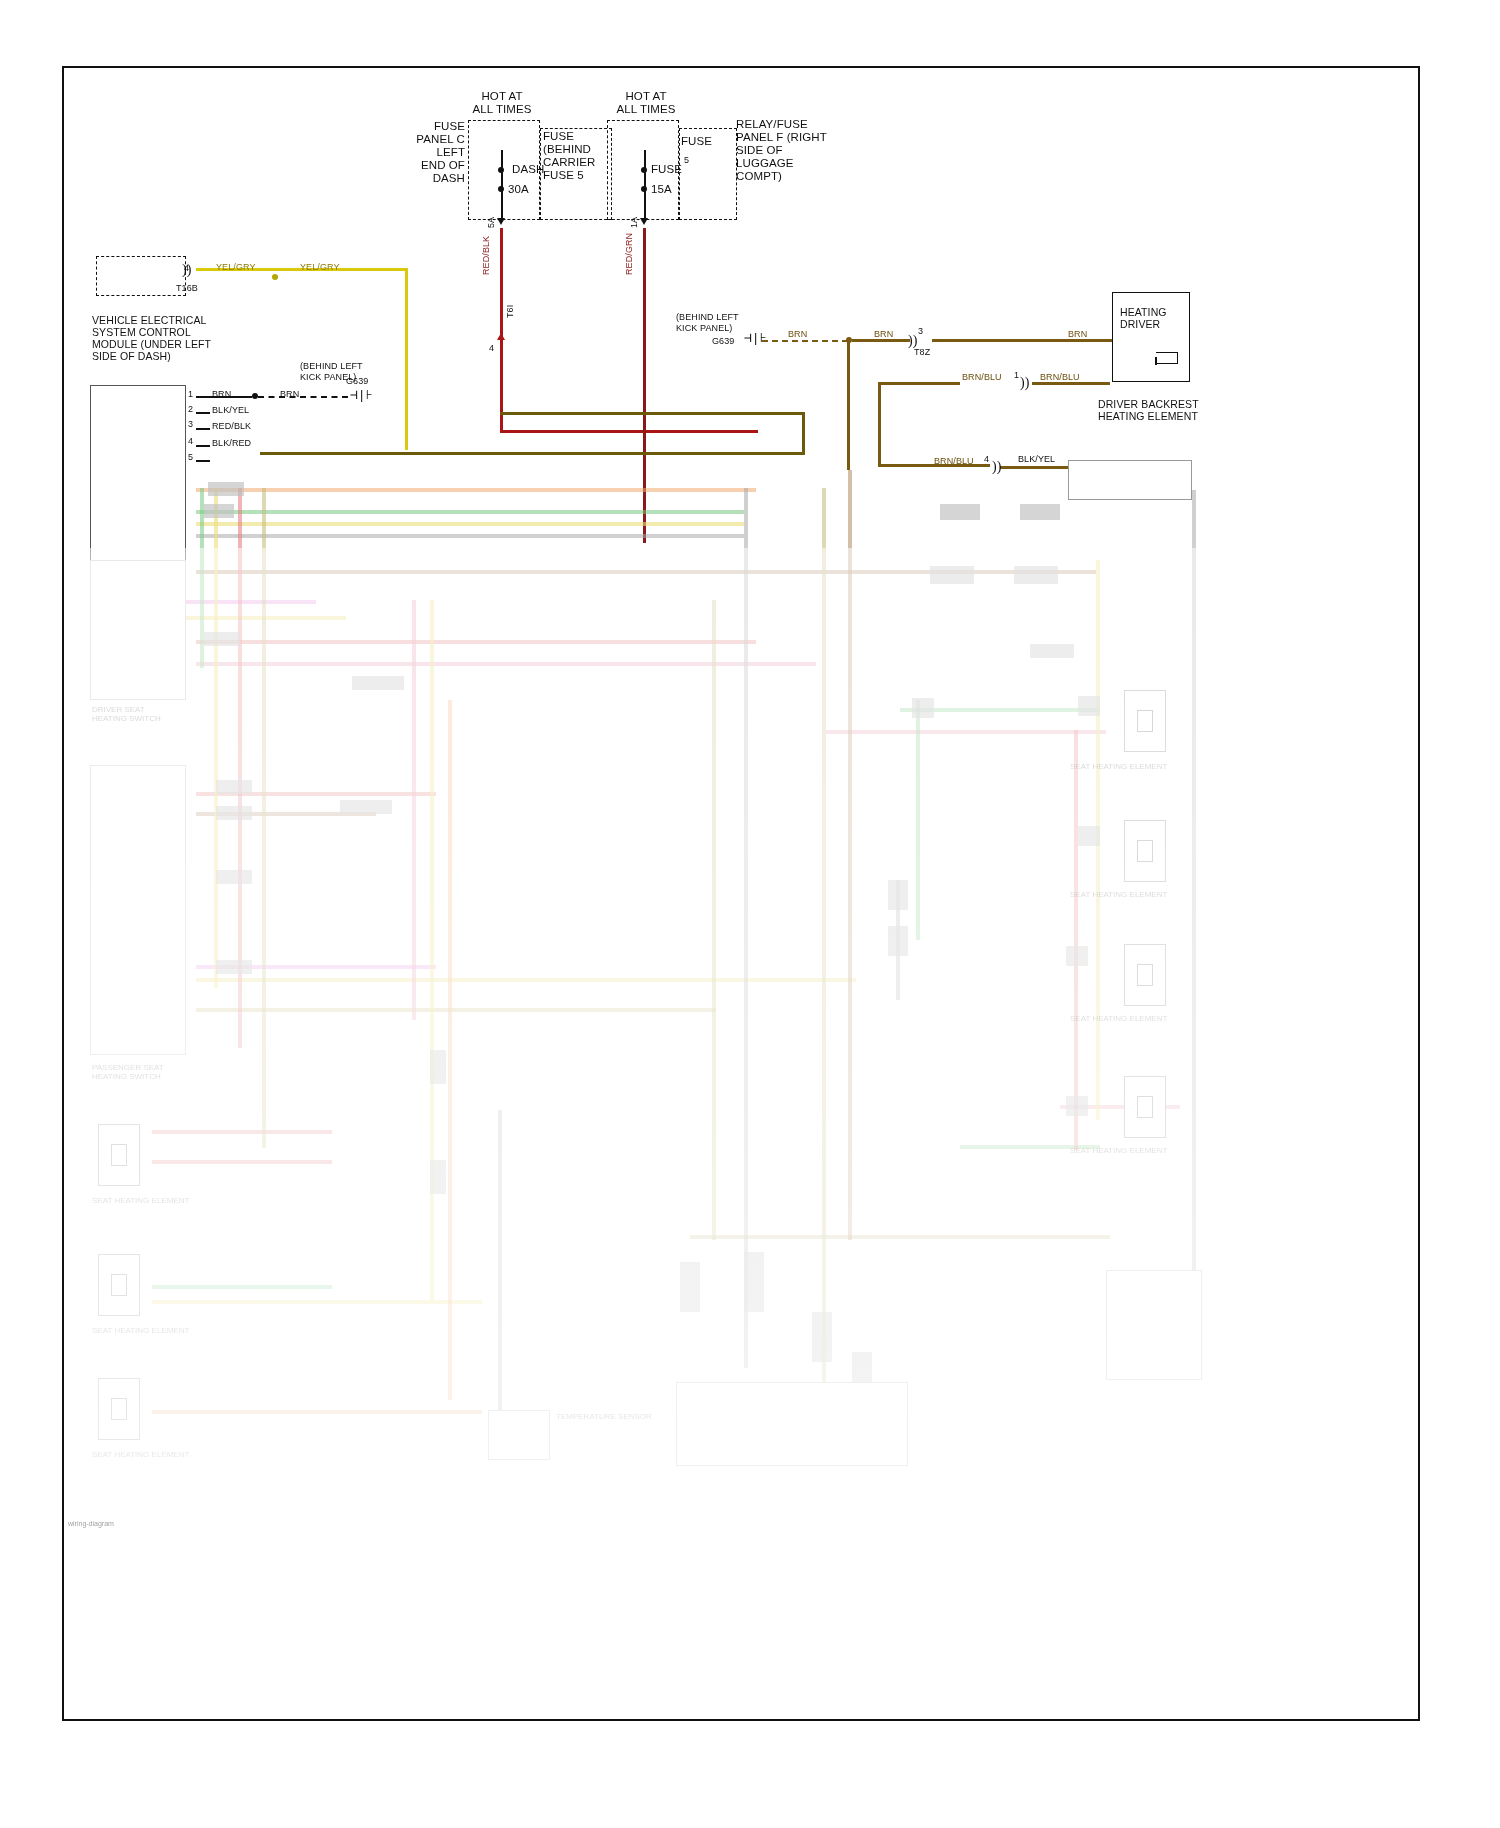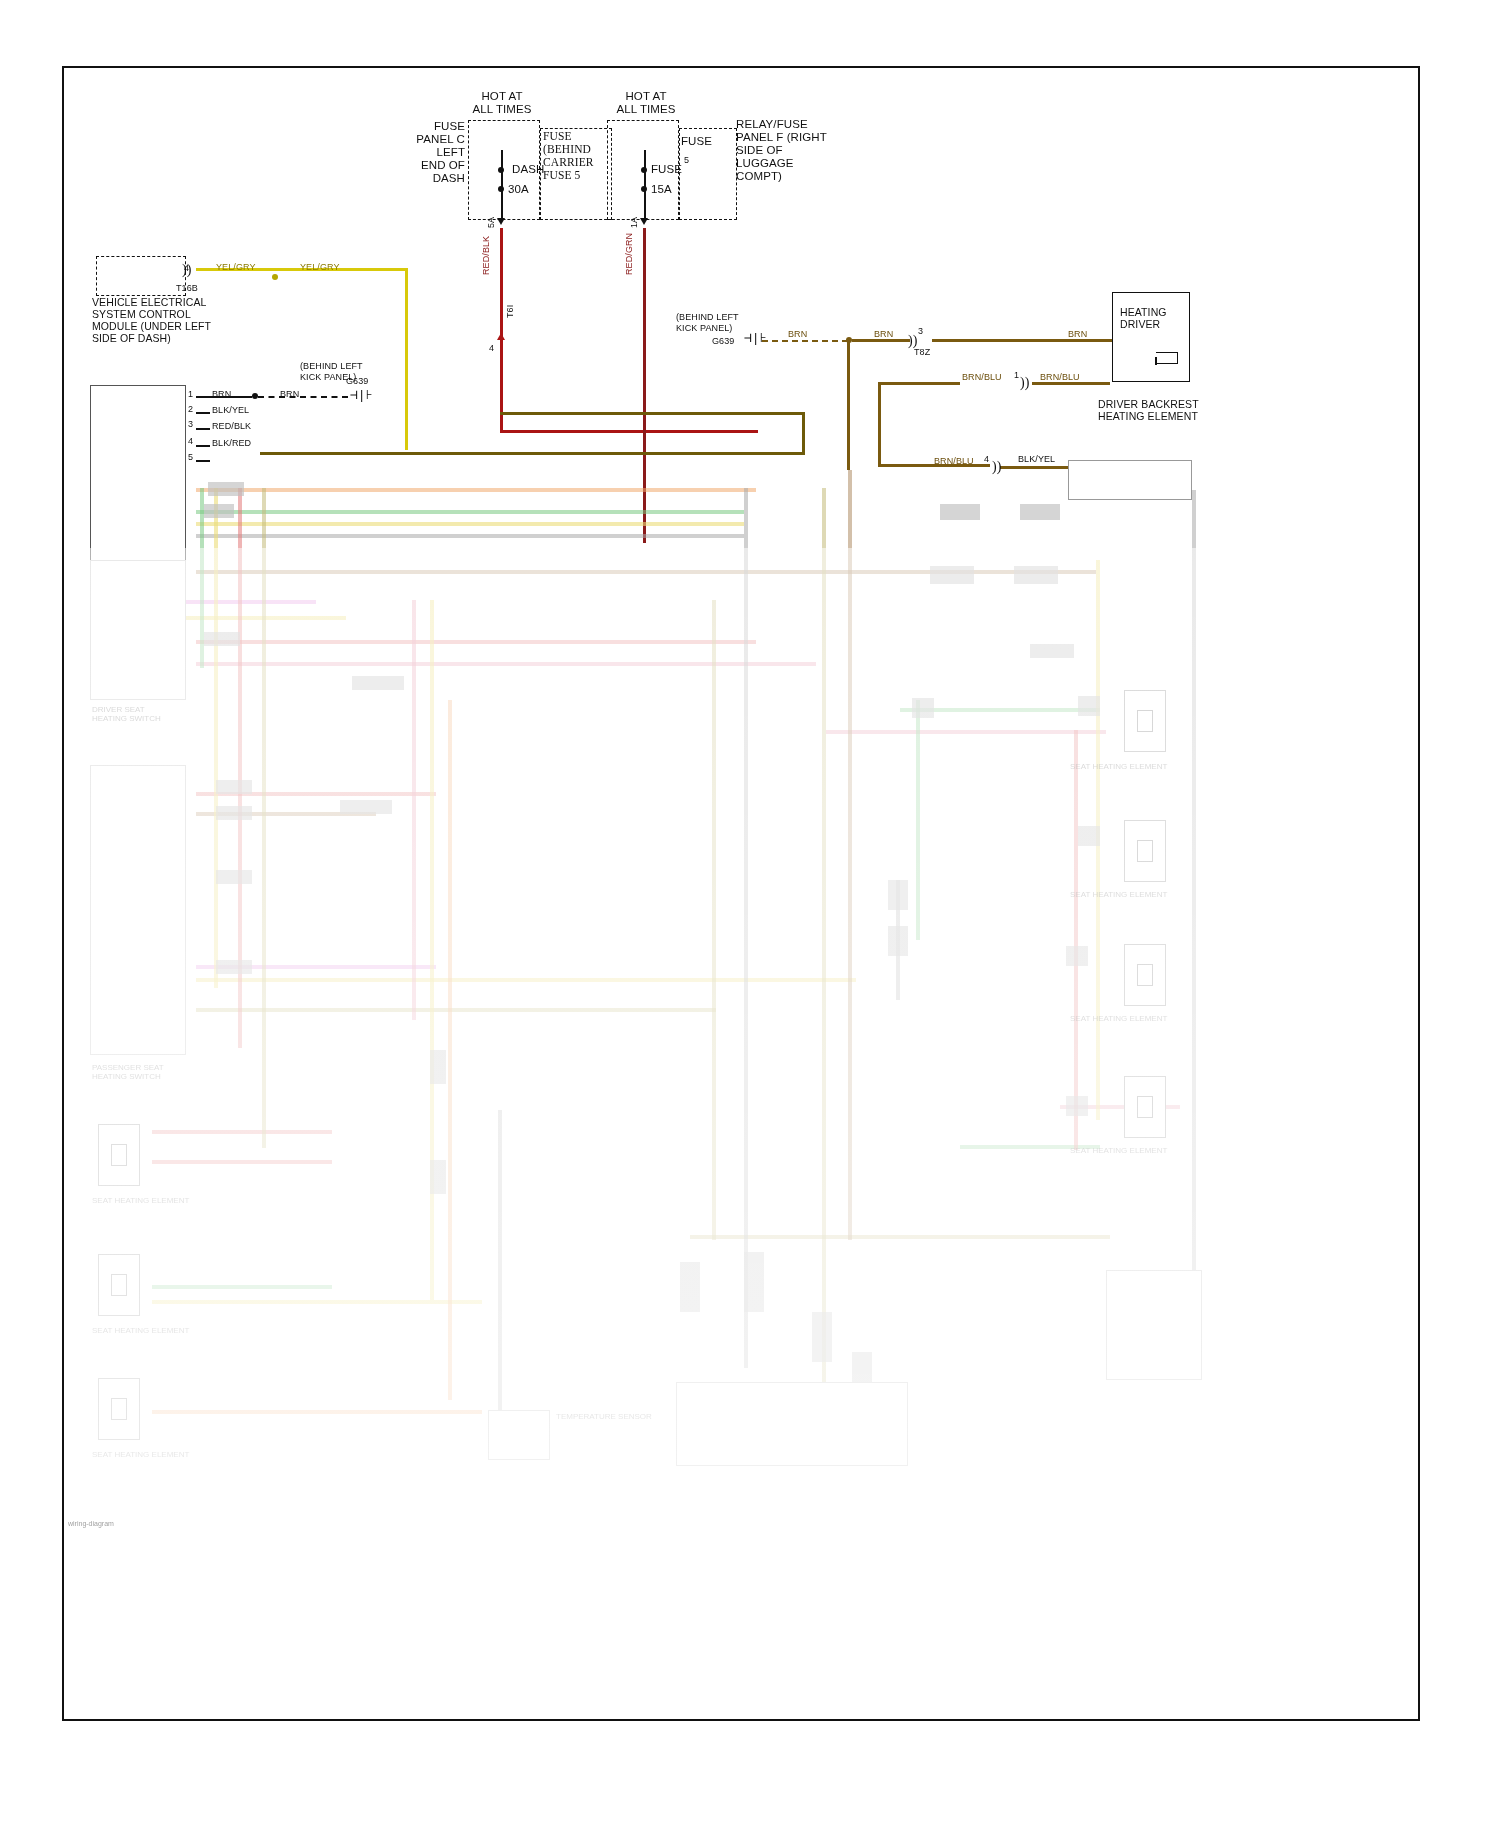--- a/index.html
+++ b/index.html
@@ -200,21 +200,21 @@
 
   <div class="box-dash" style="left:468px; top:120px; width:72px; height:100px;"></div>
   <div class="box-dash" style="left:540px; top:128px; width:72px; height:92px;"></div>
 
   <div class="lbl r" style="left:395px; top:120px; width:70px;">FUSE
 PANEL C
 LEFT
 END OF
 DASH</div>
   <div class="lbl" style="left:512px; top:163px; width:36px;">DASH</div>
-  <div class="lbl" style="left:543px; top:130px; width:74px;font-family:Liberation Serif, serif;">FUSE (BEHIND
+  <div class="lbl" style="left:543px; top:130px; width:74px;">FUSE (BEHIND
 CARRIER
 FUSE 5</div>
   <div class="lbl" style="left:508px; top:183px; width:40px;">30A</div>
 
   <div class="wire v" style="left:501px; top:150px; height:40px;"></div>
   <div class="dot" style="left:498px; top:167px;"></div>
   <div class="dot" style="left:498px; top:186px;"></div>
   <div class="wire v" style="left:501px; top:190px; height:30px;"></div>
   <div class="arrow-dn" style="left:497px; top:218px;"></div>
   <div class="lbl xs" style="left:486px; top:228px; width:18px; transform:rotate(-90deg); transform-origin:left top;">5A</div>
@@ -246,21 +246,21 @@
   <div class="arrow-dn" style="left:640px; top:218px;"></div>
   <div class="lbl xs" style="left:629px; top:228px; width:18px; transform:rotate(-90deg); transform-origin:left top;">1A</div>
 
   <div class="wire v w-dkred" style="left:643px; top:228px; height:315px; width:3px;"></div>
   <div class="lbl xs" style="left:624px; top:275px; width:14px; transform:rotate(-90deg); transform-origin:left top; color:#8a1a1a;">RED/GRN</div>
 
   <div class="box-dash" style="left:96px; top:256px; width:90px; height:40px;"></div>
   <div class="conn" style="left:182px; top:265px;">))</div>
   <div class="lbl xs" style="left:184px; top:263px; width:16px;">4</div>
   <div class="lbl xs" style="left:176px; top:283px; width:34px;">T16B</div>
-  <div class="lbl sm" style="left:92px; top:296px; width:130px;">VEHICLE ELECTRICAL
+  <div class="lbl sm" style="left:92px; top:314px; width:130px;">VEHICLE ELECTRICAL
 SYSTEM CONTROL
 MODULE (UNDER LEFT
 SIDE OF DASH)</div>
 
   <div class="wire h w-yel" style="left:196px; top:268px; width:212px; height:3px;"></div>
   <div class="dot dot-yel" style="left:272px; top:274px;"></div>
   <div class="lbl xs" style="left:216px; top:262px; width:50px; color:#8a7a00;">YEL/GRY</div>
   <div class="lbl xs" style="left:300px; top:262px; width:50px; color:#8a7a00;">YEL/GRY</div>
   <div class="wire v w-yel" style="left:405px; top:268px; height:182px; width:3px;"></div>
 

